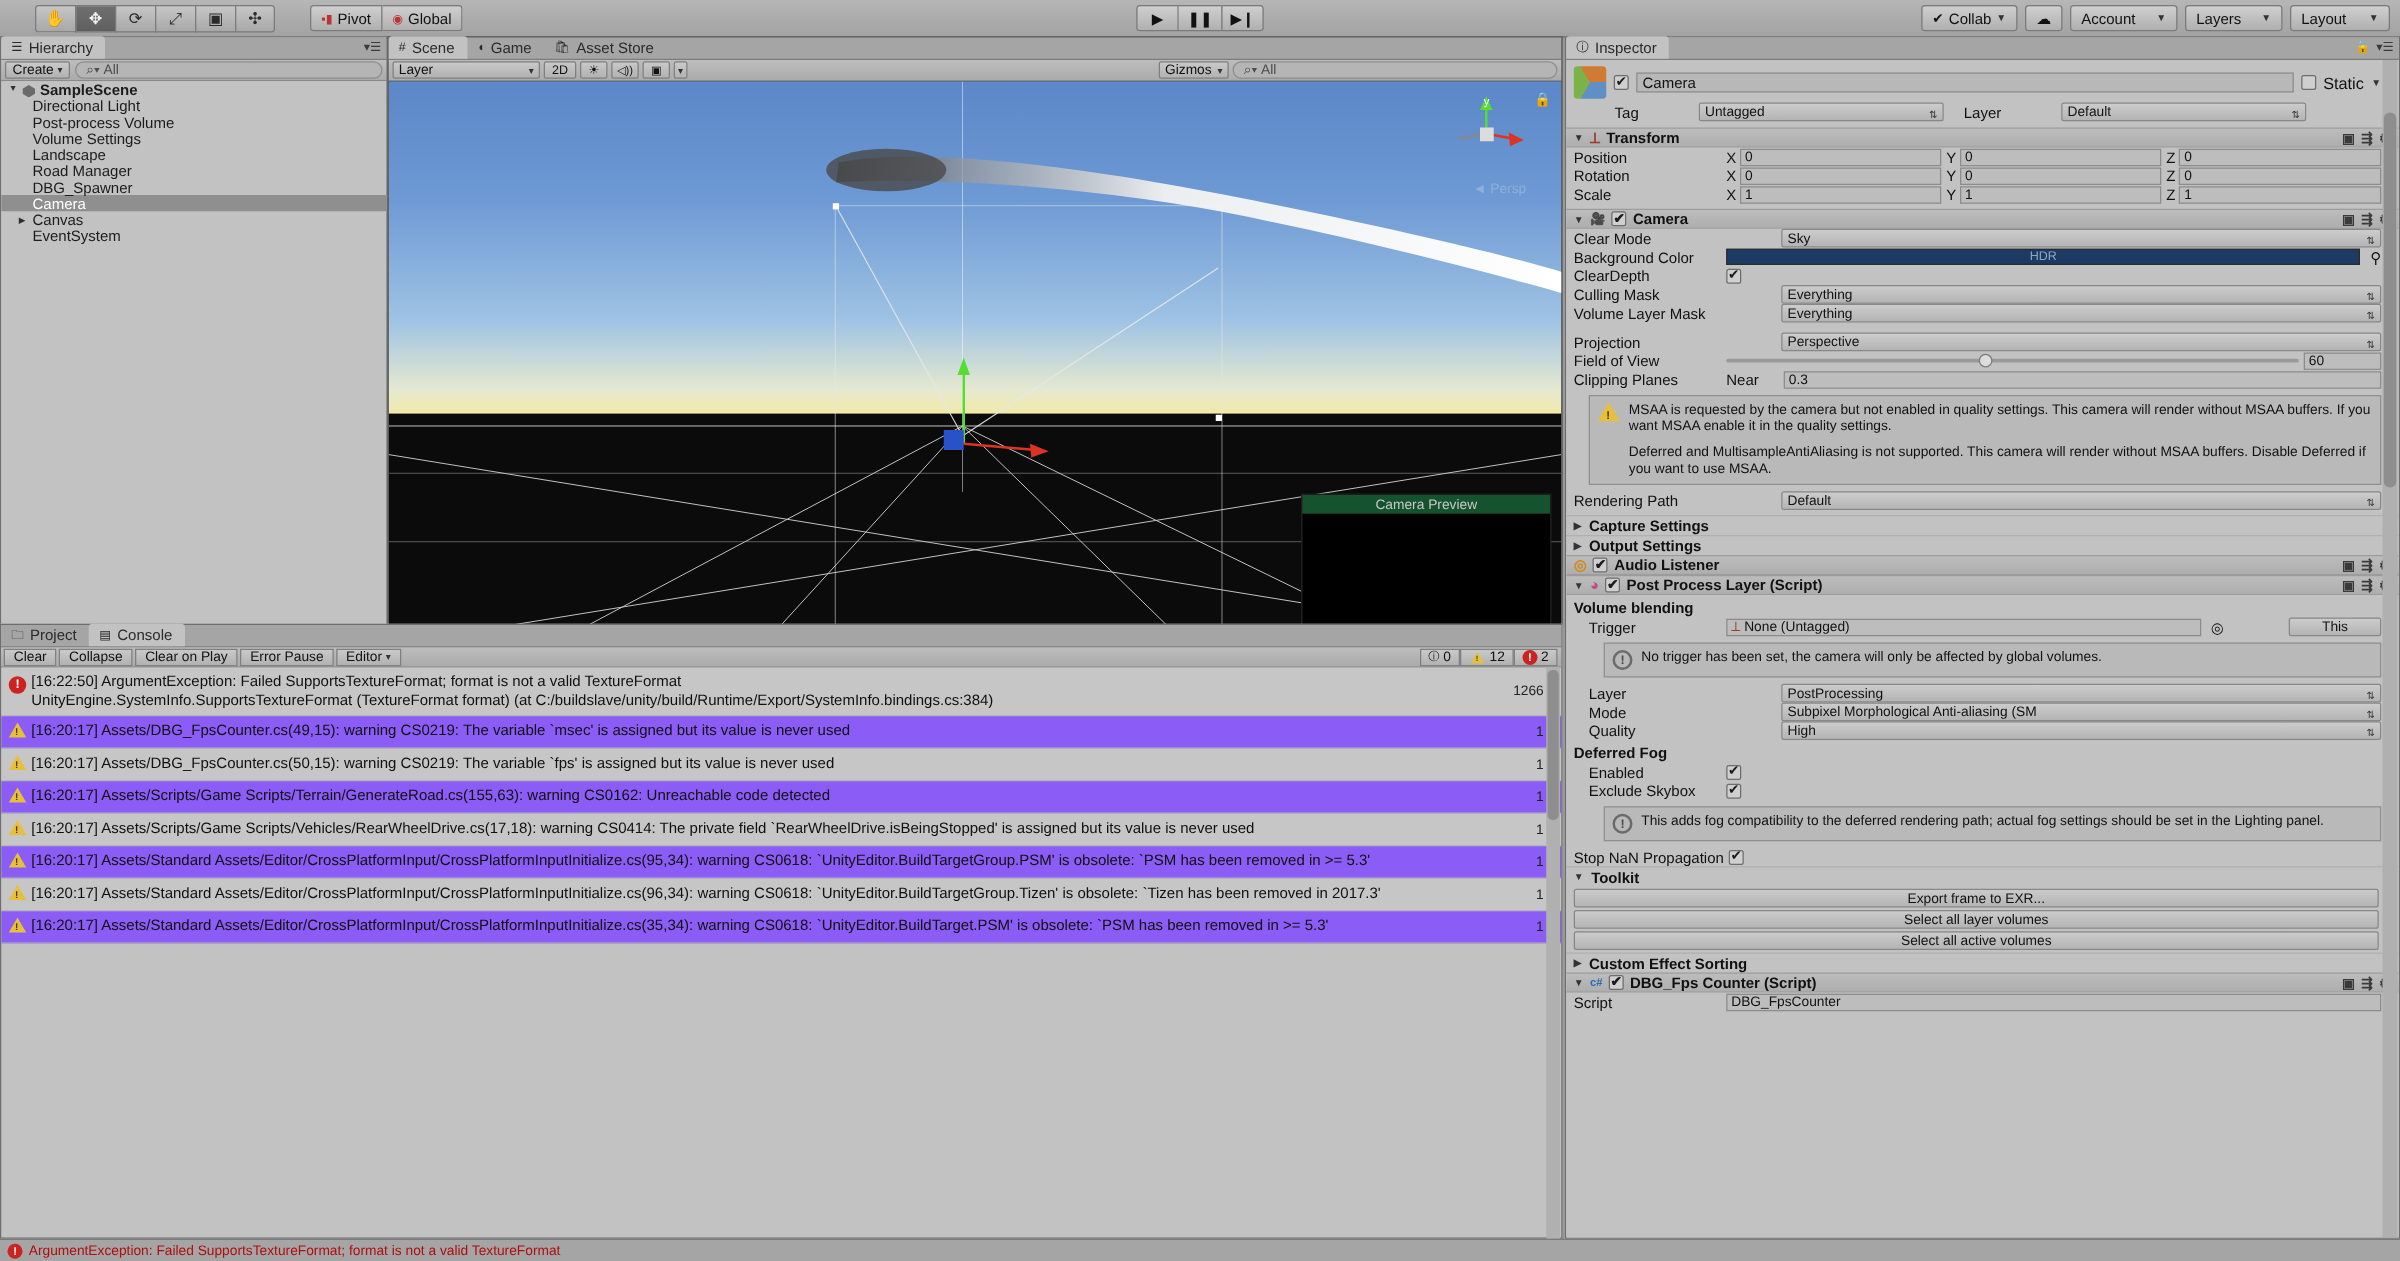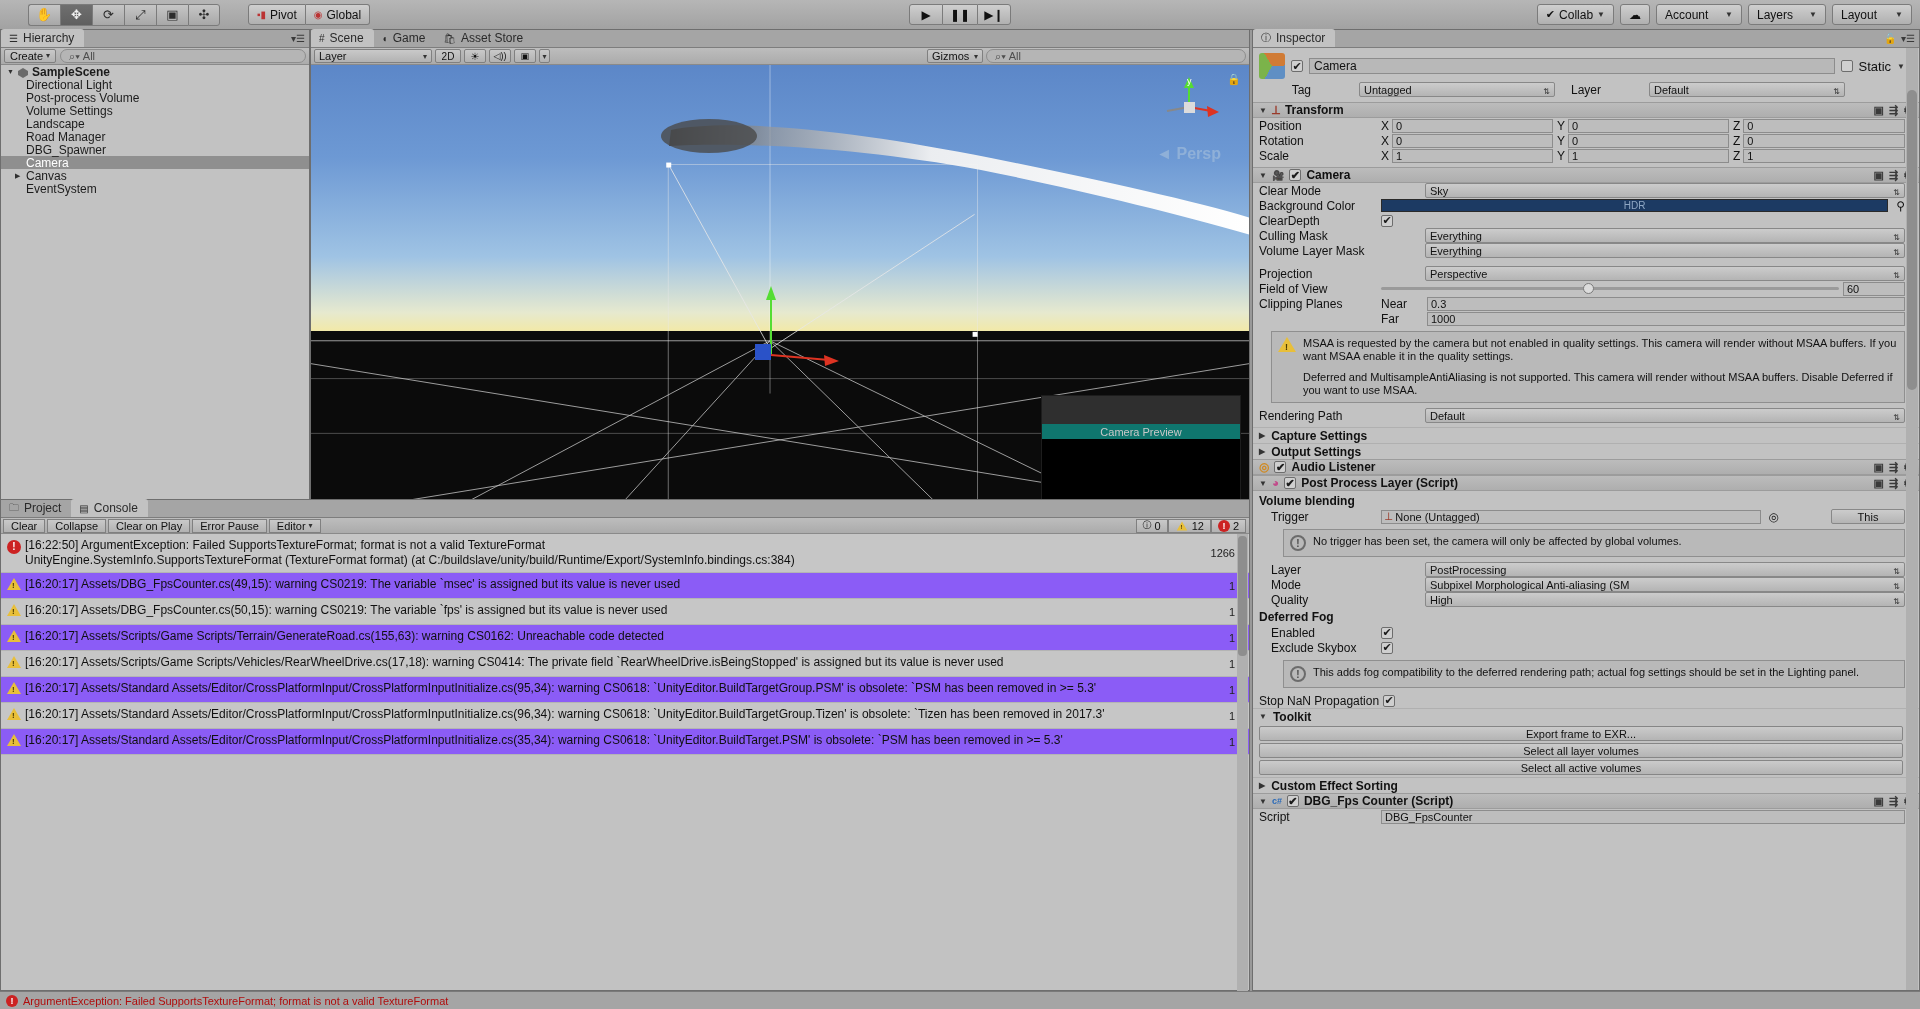--- a/index.html
+++ b/index.html
@@ -73,26 +73,26 @@
   .sky { position:absolute; left:0; top:0; width:100%; height:59%;
     background:linear-gradient(#5c87c8 0%,#6d99d4 35%,#9fc3e4 72%,#e6e9cf 93%,#f2e9a8 100%); }
   .ground { position:absolute; left:0; top:59%; width:100%; height:41%; background:#0b0b0b; }
   .gridlines { position:absolute; left:0; top:0; width:100%; height:100%; }
   .trail { position:absolute; }
 
   
   .campreview { position:absolute; right:8px; bottom:6px; width:200px; height:115px;
     background:#2f2f2f; border:1px solid #1d1d1d; }
   .cp-title { height:15px; color:#c8c8c8; font-size:11px; display:flex;
-    align-items:center; justify-content:center; background:#0f766e;margin-top:28px; }
+    align-items:center; justify-content:center; background:#14532d; }
   .cp-body { background:#000; height:calc(100% - 15px); }
 
   
   .gizmo { position:absolute; right:28px; top:10px; width:64px; height:64px; }
-  .persp-label { position:absolute; right:28px; top:80px; color:#8fb0d8; font-size:16px;font-weight:bold; }
+  .persp-label { position:absolute; right:28px; top:80px; color:#8fb0d8; font-size:11px; }
   .lock-ico { position:absolute; right:8px; top:8px; color:#cfcfcf; font-size:11px; }
 
   
   #console { left:0; top:499px; width:1250px; height:492px; background:#c2c2c2; }
   .c-toolbar { height:16px; background:linear-gradient(#bdbdbd,#ababab);
     border-bottom:1px solid #8a8a8a; display:flex; align-items:center; padding:0 2px; gap:2px;
     position:relative; }
   .cbtn { font-size:11px; height:14px; padding:0 7px; display:flex; align-items:center;
     background:linear-gradient(#c9c9c9,#b2b2b2); border:1px solid #808080; }
   .counts { position:absolute; right:3px; display:flex; }
@@ -721,27 +721,20 @@
           <span>60</span>
         </div>
       </div>
       <div class="prow">
         <span class="plabel">Clipping Planes</span>
         <span style="width:42px">Near</span>
         <div class="field" style="flex:1">
           <span>0.3</span>
         </div>
       </div>
-      <div class="prow">
-        <span class="plabel"></span>
-        <span style="width:42px">Far</span>
-        <div class="field" style="flex:1">
-          <span>1000</span>
-        </div>
-      </div>
 
       <div class="helpbox">
         <span class="tri"></span>
         <span>
           <span style="display:block">MSAA is requested by the camera but not enabled in quality settings. This camera will render without MSAA buffers. If you want MSAA enable it in the quality settings.</span>
           <span style="display:block;height:8px"></span>
           <span style="display:block">Deferred and MultisampleAntiAliasing is not supported. This camera will render without MSAA buffers. Disable Deferred if you want to use MSAA.</span>
         </span>
       </div>
 

